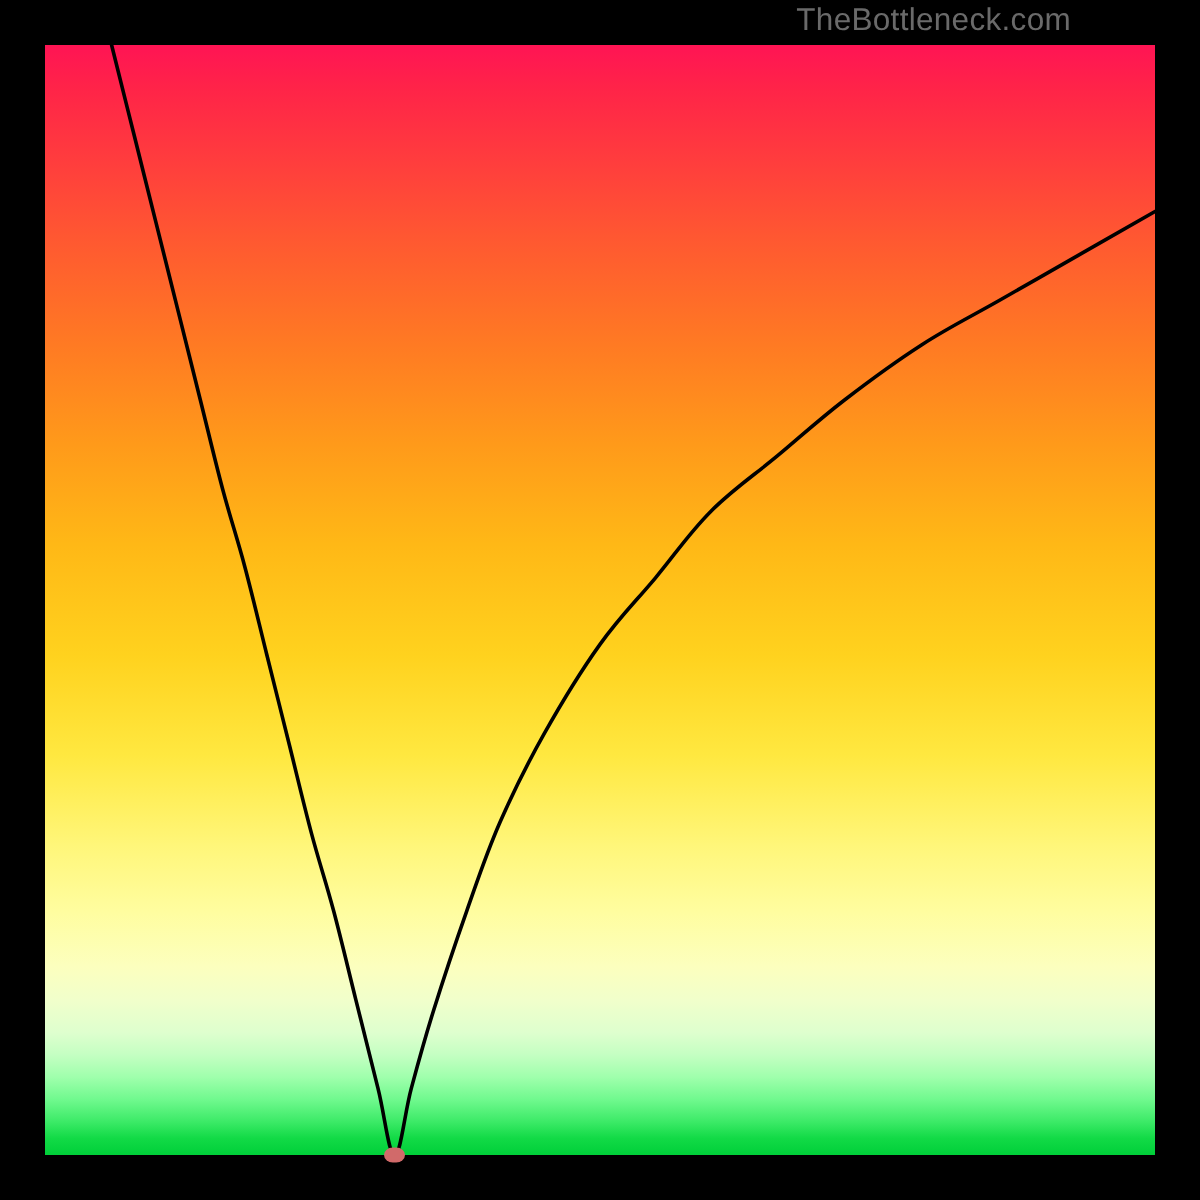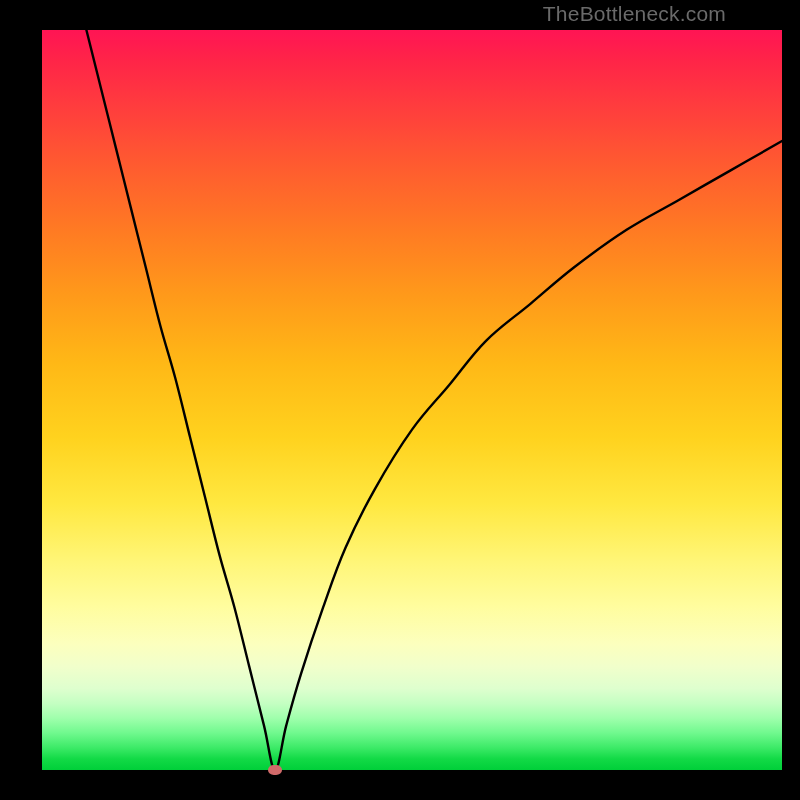--- a/index.html
+++ b/index.html
@@ -9,21 +9,20 @@
     height: 800px;
     background: #000;
     overflow: hidden;
     font-family: Arial, Helvetica, sans-serif;
   }
   .frame {
     position: relative;
     width: 724px;
     height: 800px;
     background: #000;
-    margin-left: 12px;
   }
   .watermark {
     position: absolute;
     top: 2px;
     right: 10px;
     color: #6a6a6a;
     font-size: 21px;
     font-weight: 500;
     z-index: 10;
     letter-spacing: 0.2px;

